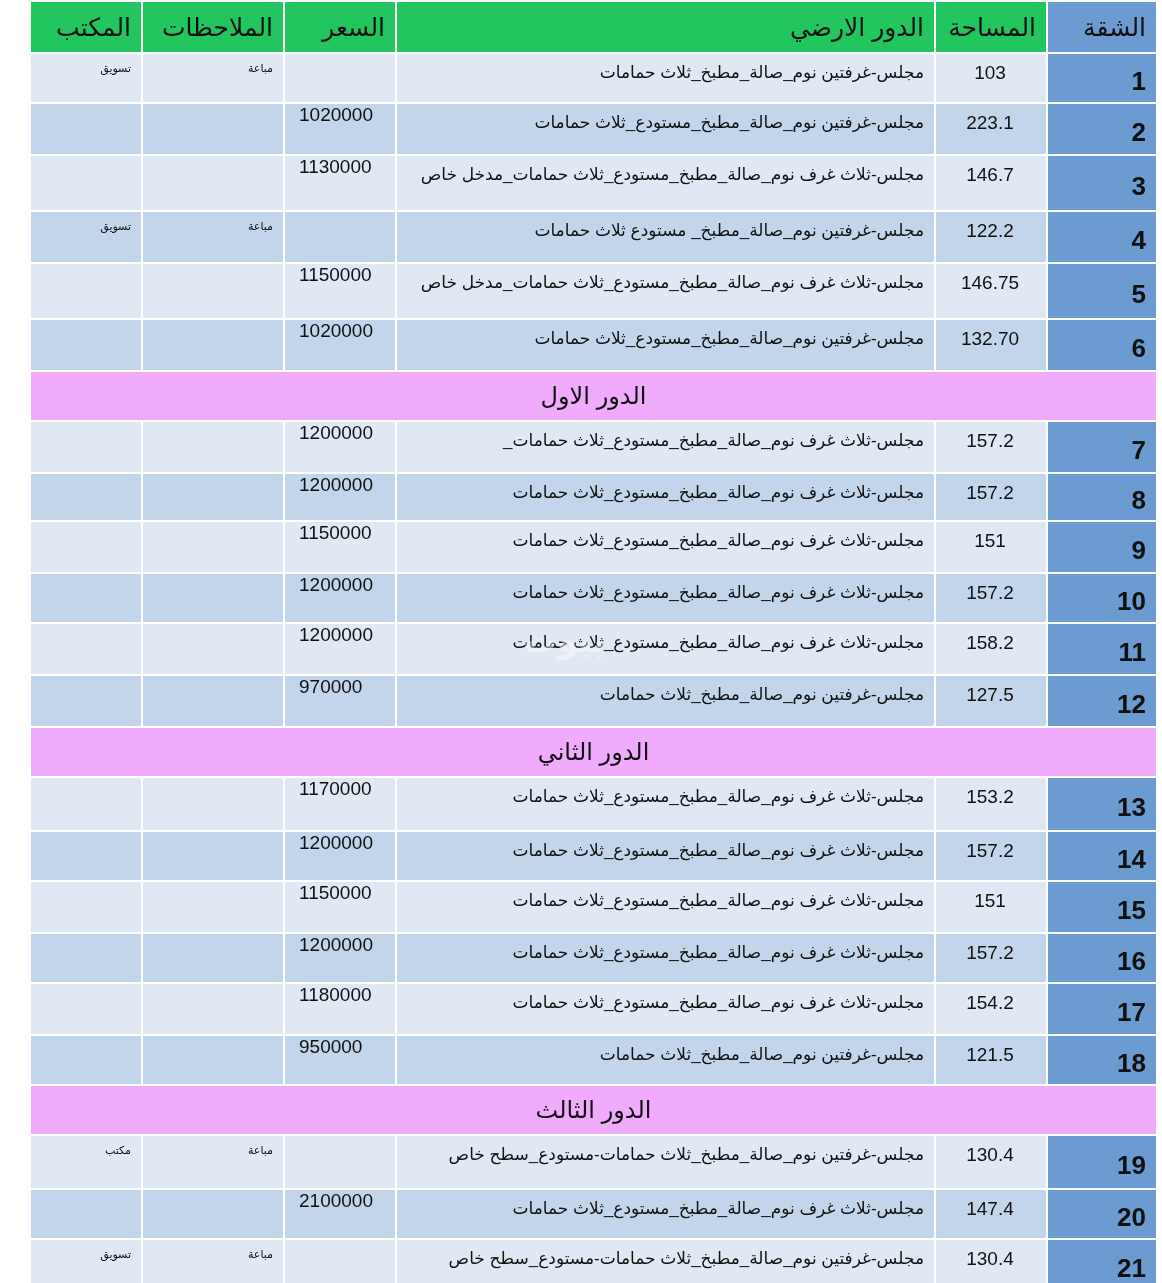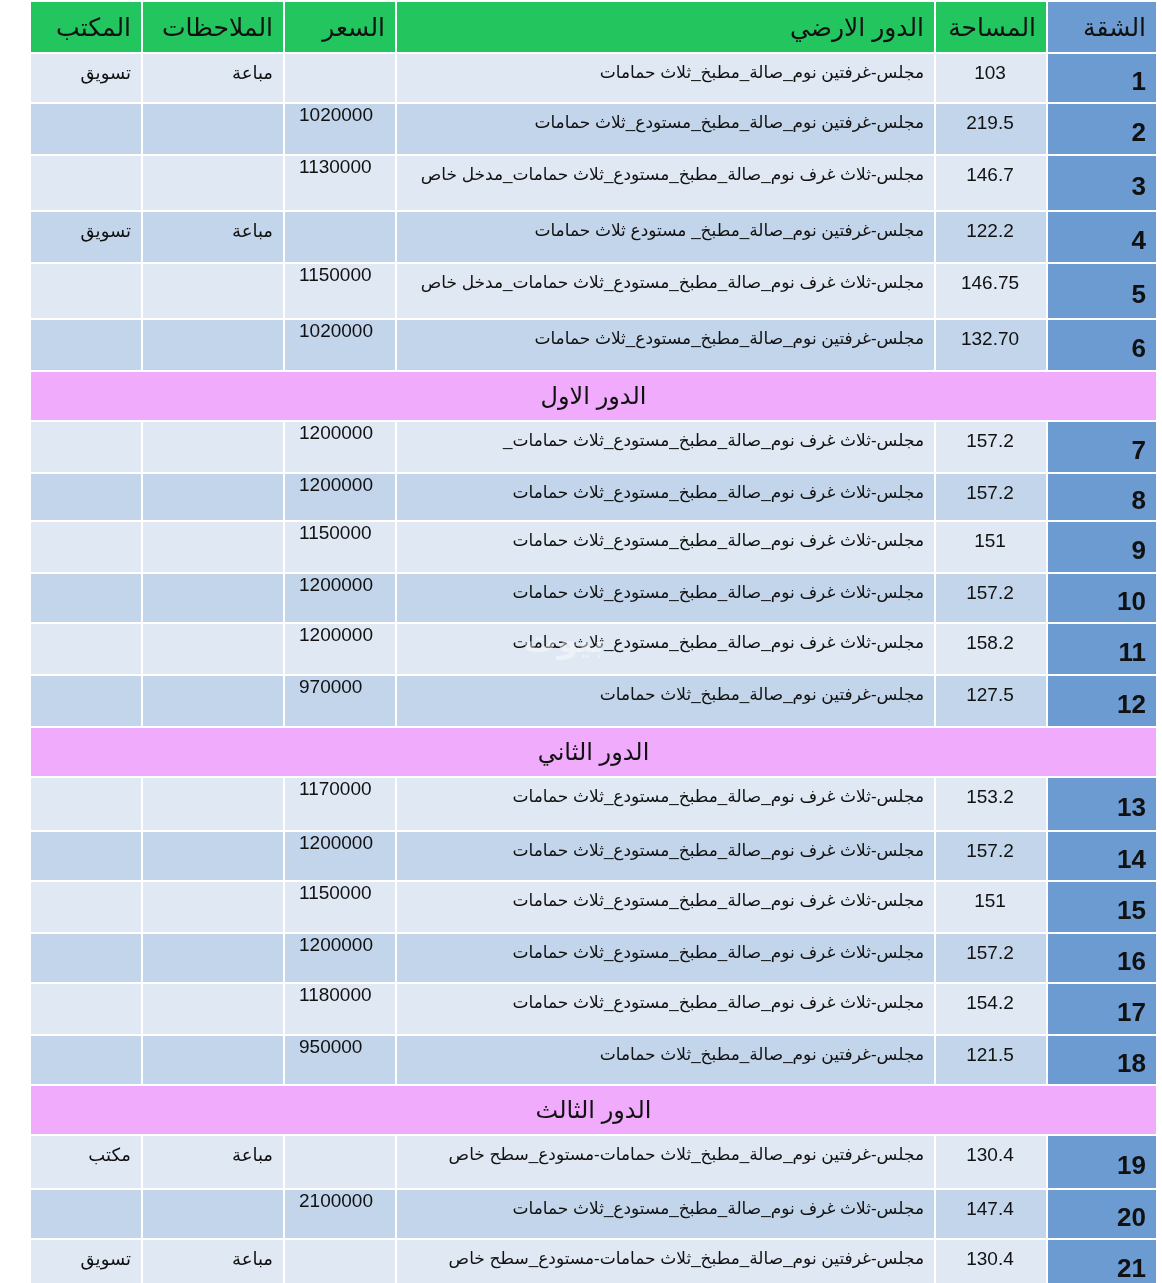--- a/index.html
+++ b/index.html
@@ -10,21 +10,21 @@
   col.c-price{width:112px} col.c-notes{width:142px} col.c-office{width:112px}
   tr.hdr th{background:#22c55e;height:50px;font-weight:normal;font-size:25px;text-align:right;vertical-align:middle;padding-top:0;}
   tr.hdr th.unit{background:#6b9bd1;margin-top:8px;}
   tr.floor td{background:#f0abfc;height:48px;text-align:center;font-weight:normal;font-size:24px;vertical-align:middle;}
   td.unit{background:#6b9bd1 !important;font-weight:bold;font-size:26px;text-align:right;vertical-align:middle;padding-top:6px;}
   tr.light td{background:#dfe8f3;}
   tr.dark td{background:#c2d5ea;}
   td.area{text-align:center;font-size:19px;padding-top:8px;padding-right:12px;}
   td.desc{text-align:right;font-size:17px;padding-top:6px;line-height:25px;}
   td.price{text-align:left;font-size:19px;padding-left:14px;direction:ltr;}
-  td.notes,td.office{text-align:right;font-size:18px;padding-top:8px;}
+  td.notes,td.office{text-align:right;font-size:11px;padding-top:8px;}
   .watermark{position:absolute;left:523px;top:620px;font-size:34px;color:rgba(255,255,255,0.45);font-weight:bold;pointer-events:none;}
 </style>
 </head>
 <body>
 
 <table>
   <colgroup>
     <col class="c-unit">
       <col class="c-area">
       <col class="c-desc">
@@ -46,21 +46,21 @@
       <tr class="light" style="height: 50px;">
         <td class="unit">1</td>
         <td class="area">103</td>
         <td class="desc">مجلس-غرفتين نوم_صالة_مطبخ_ثلاث حمامات</td>
         <td class="price"></td>
         <td class="notes">مباعة</td>
         <td class="office">تسويق</td>
       </tr>
       <tr class="dark" style="height: 52px;">
         <td class="unit">2</td>
-        <td class="area">219.5</td>
+        <td class="area">223.1</td>
         <td class="desc">مجلس-غرفتين نوم_صالة_مطبخ_مستودع_ثلاث حمامات</td>
         <td class="price">1020000</td>
         <td class="notes"></td>
         <td class="office"></td>
       </tr>
       <tr class="light" style="height: 56px;">
         <td class="unit">3</td>
         <td class="area">146.7</td>
         <td class="desc">مجلس-ثلاث غرف نوم_صالة_مطبخ_مستودع_ثلاث حمامات_مدخل خاص</td>
         <td class="price">1130000</td>

